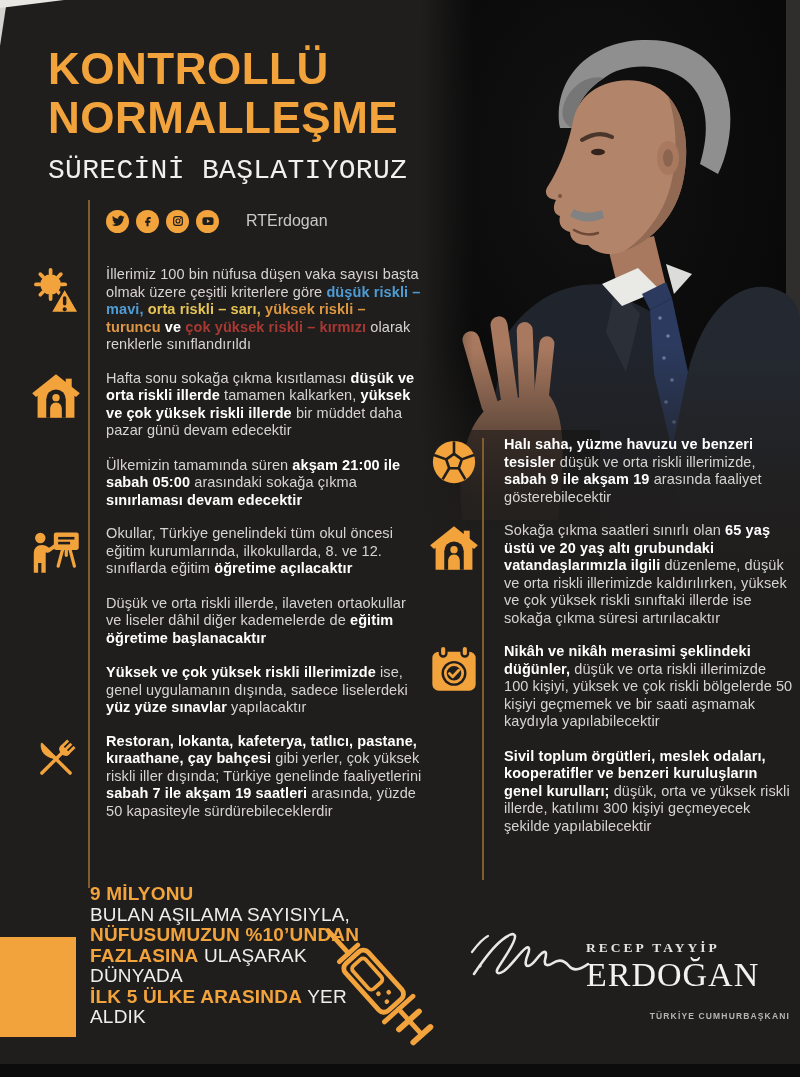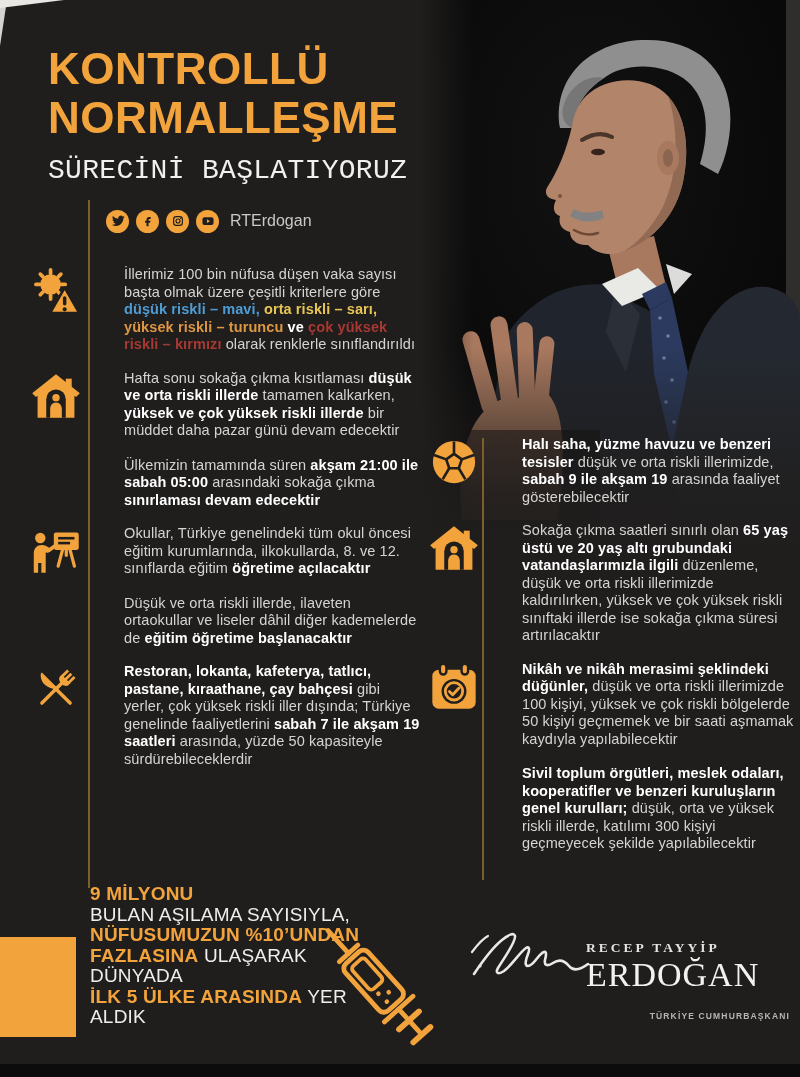--- a/index.html
+++ b/index.html
@@ -12,30 +12,30 @@
      background:linear-gradient(180deg,rgba(32,30,29,0) 62%,rgba(32,30,29,.85) 88%,#201E1D 100%),
                 linear-gradient(90deg,#201E1D 0%,rgba(32,30,29,0) 14%);}
   
   .header{position:absolute;left:48px;top:44px;z-index:2;}
   .title{font-size:44px;font-weight:800;line-height:1.12;letter-spacing:.5px;color:var(--accent);}
   .subtitle{font-size:28px;font-weight:500;color:#f1f0ef;margin-top:12px;letter-spacing:.3px;font-family:Liberation Mono, monospace;}
   .social{display:flex;align-items:center;gap:7px;margin-top:24px;margin-left:58px;}
   .dot{width:23px;height:23px;border-radius:50%;background:var(--accent);
        display:flex;align-items:center;justify-content:center;}
   .dot svg{width:14px;height:14px;display:block;}
-  .handle{font-size:16px;color:#c9c8c6;margin-left:4px;}
+  .handle{font-size:16px;color:#c9c8c6;margin-left:20px;}
   
   .vline{position:absolute;width:2px;background:#7d5f2b;z-index:1;}
   #vline-left{left:88px;top:200px;height:688px;}
   #vline-right{left:482px;top:438px;height:442px;}
   
   .col{position:absolute;z-index:2;}
   #left-col{left:30px;top:266px;width:392px;}
   #right-col{left:428px;top:436px;width:366px;}
-  .section{display:grid;grid-template-columns:58px 1fr;column-gap:36px;margin-bottom:16px;}
+  .section{display:grid;grid-template-columns:58px 1fr;column-gap:18px;margin-bottom:16px;}
   .icon-box{width:52px;height:52px;color:var(--accent);}
   .icon-box svg{width:100%;height:100%;display:block;}
   .para{font-size:14.5px;line-height:17.5px;color:#d6d4d1;margin:0 0 17px;letter-spacing:.1px;}
   .para:last-child{margin-bottom:0;}
   .seg-b{color:#ffffff;font-weight:700;}
   .seg-blue{color:var(--blue);font-weight:700;}
   .seg-yellow{color:var(--yellow);font-weight:700;}
   .seg-orange{color:var(--orange);font-weight:700;}
   .seg-red{color:var(--red);font-weight:700;}
   .seg-accent{color:var(--accent);font-weight:800;}
@@ -214,20 +214,21 @@
    <g stroke="currentColor" stroke-width="3" stroke-linecap="round" fill="none">
    <line x1="30" y1="23" x2="26" y2="38"></line>
               <line x1="37" y1="23" x2="41" y2="38"></line>
               <line x1="33.5" y1="23" x2="33.5" y2="28"></line>
             </g>
           </svg>
         </div>
         <div class="sec-text">
           <p class="para"><span class="seg-n">Okullar, Türkiye genelindeki tüm okul öncesi eğitim kurumlarında, ilkokullarda, 8. ve 12. sınıflarda eğitim </span><span class="seg-b">öğretime açılacaktır</span></p>
           <p class="para"><span class="seg-n">Düşük ve orta riskli illerde, ilaveten ortaokullar ve liseler dâhil diğer kademelerde de </span><span class="seg-b">eğitim öğretime başlanacaktır</span></p>
+          <p class="para"><span class="seg-b">Yüksek ve çok yüksek riskli illerimizde</span><span class="seg-n"> ise, genel uygulamanın dışında, sadece liselerdeki </span><span class="seg-b">yüz yüze sınavlar</span><span class="seg-n"> yapılacaktır</span></p>
         </div>
       </div>
       <div class="section">
         <div class="icon-box">
           <svg viewBox="0 0 48 48">
             <g transform="rotate(45 24 24)" fill="currentColor">
    <rect x="22.4" y="14" width="3.2" height="30" rx="1.6"></rect>
    <rect x="18.5" y="4" width="2.6" height="9"></rect>
               <rect x="22.7" y="4" width="2.6" height="9"></rect>
               <rect x="26.9" y="4" width="2.6" height="9"></rect>

